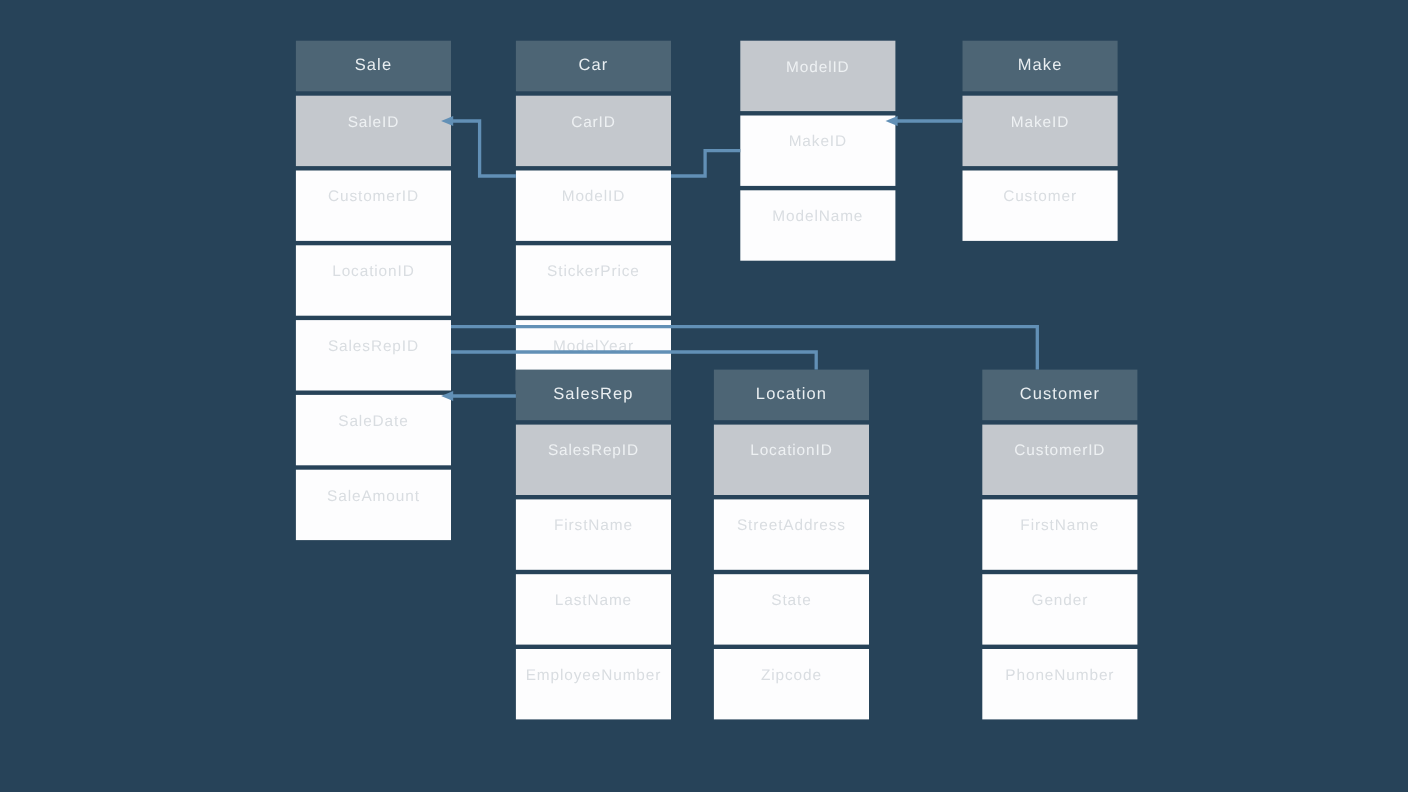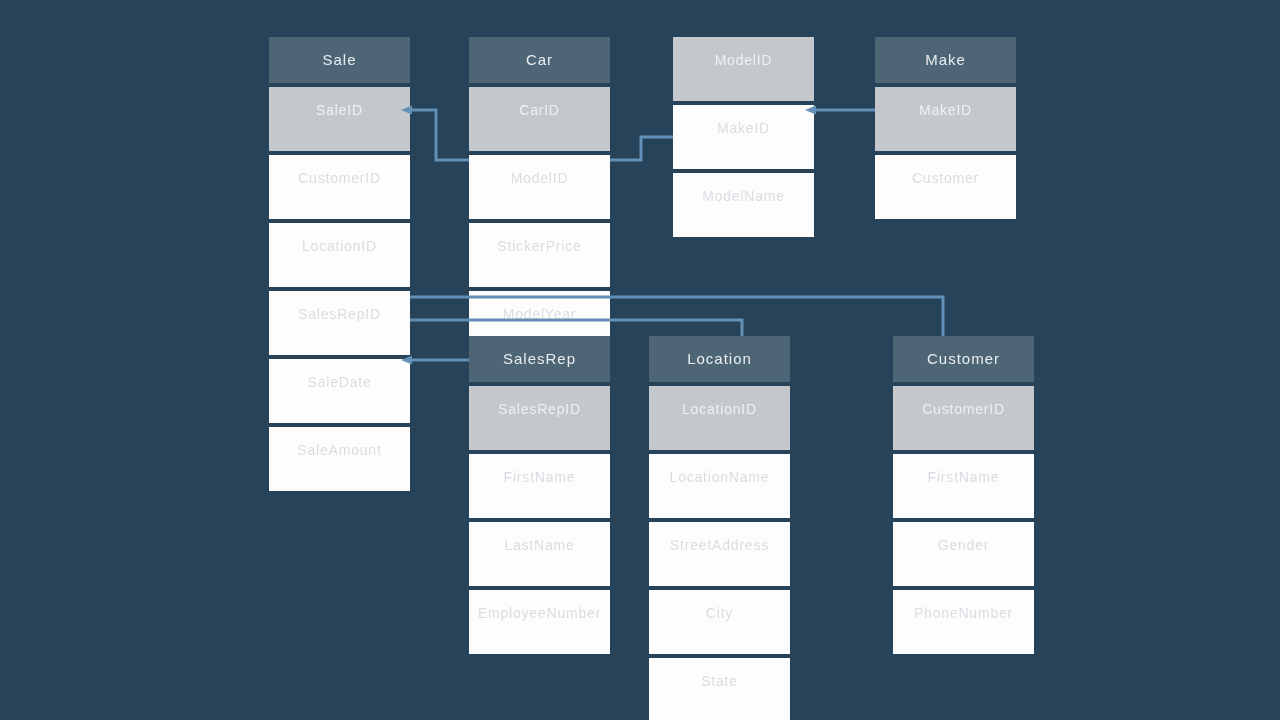--- a/index.html
+++ b/index.html
@@ -82,23 +82,21 @@
     <div class="db-table" style="left: 469px; top: 336px; width: 141px;">
       <div class="thead">SalesRep</div>
       <div class="trow key">SalesRepID</div>
       <div class="trow">FirstName</div>
       <div class="trow">LastName</div>
       <div class="trow">EmployeeNumber</div>
     </div>
     <div class="db-table" style="left: 649px; top: 336px; width: 141px;">
       <div class="thead">Location</div>
       <div class="trow key">LocationID</div>
-      <div class="trow">LocationName</div>
       <div class="trow">StreetAddress</div>
-      <div class="trow">City</div>
       <div class="trow">State</div>
       <div class="trow">Zipcode</div>
     </div>
     <div class="db-table" style="left: 875px; top: 336px; width: 141px; padding-left: 18px;">
       <div class="thead">Customer</div>
       <div class="trow key">CustomerID</div>
       <div class="trow">FirstName</div>
       <div class="trow">Gender</div>
       <div class="trow">PhoneNumber</div>
     </div>

